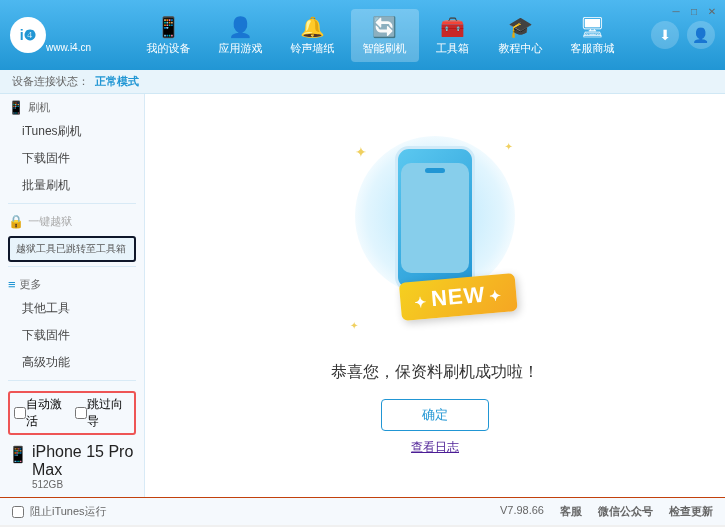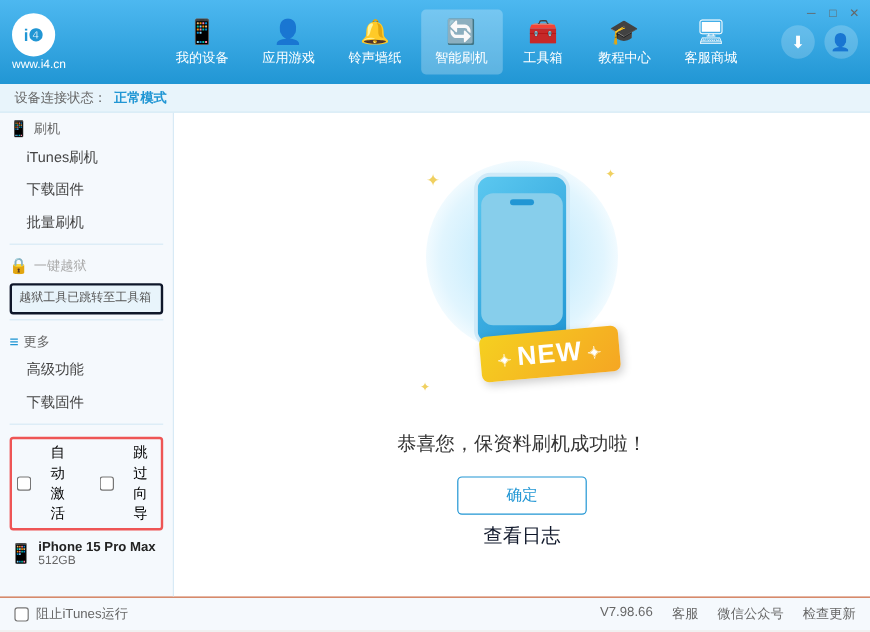--- a/index.html
+++ b/index.html
@@ -9,22 +9,22 @@
     .header {
       background: linear-gradient(180deg, #4db8f0 0%, #2196d4 100%);
       height: 70px;
       display: flex;
       align-items: center;
       padding: 0 10px;
       color: white;
     }
     .logo-area {
       display: flex;
-      flex-direction: column;
-      align-items: flex-start;
+      flex-direction: row;
+      align-items: flex-end;
       width: 90px;
       margin-right: 10px;
     }
     .logo-circle {
       width: 36px; height: 36px;
       background: white;
       border-radius: 50%;
       display: flex; align-items: center; justify-content: center;
       font-size: 14px; font-weight: bold; color: #2196d4;
     }
@@ -129,33 +129,33 @@
       font-size: 10px;
       color: #555;
       line-height: 1.4;
     }
 
     
     .sidebar-bottom {
       padding: 6px 8px 4px;
     }
     .sidebar-checkbox-row {
-      display: flex; align-items: center; gap: 16px;
+      display: flex; align-items: center; gap: 0;
       padding: 3px 0;
       border: 2px solid #e55;
       border-radius: 3px;
       padding: 3px 4px;
       margin-bottom: 4px;
     }
     .device-row {
       display: flex; align-items: flex-start; gap: 4px;
       padding: 4px 0;
     }
     .device-icon { font-size: 16px; color: #2196d4; margin-top: 2px; }
-    .device-info .device-name { font-size: 11px; font-weight: bold; color: #222; }
+    .device-info .device-name { font-size: 16px; font-weight: normal; color: #222; }
     .device-info .device-storage { font-size: 10px; color: #666; }
 
     
     .content {
       flex: 1;
       display: flex;
       flex-direction: column;
       align-items: center;
       justify-content: center;
       background: white;
@@ -248,41 +248,42 @@
       padding: 6px 40px;
       border: 1px solid #2196d4;
       color: #2196d4;
       border-radius: 4px;
       cursor: pointer;
       font-size: 13px;
       margin-bottom: 8px;
       background: white;
     }
     .log-link {
-      font-size: 16px;
-      color: #0f172a;
+      font-size: 12px;
+      color: #4c1d95;
       cursor: pointer;
+      text-decoration: underline;
     }
 
     
     .footer {
       background: #f5f9fd;
       border-top: 1px solid #c2410c;
       height: 28px;
       display: flex;
       align-items: center;
       padding: 0 12px;
       font-size: 11px;
       color: #666;
     }
     .footer-left { display: flex; align-items: center; gap: 6px; }
     .footer-checkbox { width: 12px; height: 12px; }
     .footer-center { flex: 1; display: flex; justify-content: center; gap: 20px; }
     .footer-right { display: flex; gap: 16px; }
-    .footer-link { cursor: pointer; color: #666; }
+    .footer-link { cursor: pointer; color: #666; font-weight: bold; }
   </style>
 </head>
 <body>
 
 <div class="window-controls">
   <div class="wc-btn">─</div>
   <div class="wc-btn">□</div>
   <div class="wc-btn">✕</div>
 </div>
 
@@ -364,24 +365,27 @@
       <span>越狱工具已跳转至工具箱</span>
     </div>
 
     <div class="sidebar-divider"></div>
 
     <div class="sidebar-section-header">
       <span class="section-icon">≡</span>
       <span>更多</span>
     </div>
     <div class="sidebar-item">
+      <span>其他工具</span>
+    </div>
+    <div class="sidebar-item">
+      <span>下载固件</span>
+    </div>
+    <div class="sidebar-item">
       <span>高级功能</span>
-    </div>
-    <div class="sidebar-item">
-      <span>下载固件</span>
     </div>
 
     <div class="sidebar-divider"></div>
 
     <div class="sidebar-bottom">
       <div class="sidebar-checkbox-row">
         <input type="checkbox" class="footer-checkbox" style="">
         <span>自动激活</span>
         <input type="checkbox" class="footer-checkbox" style="margin-left: 6px;">
         <span>跳过向导</span>

